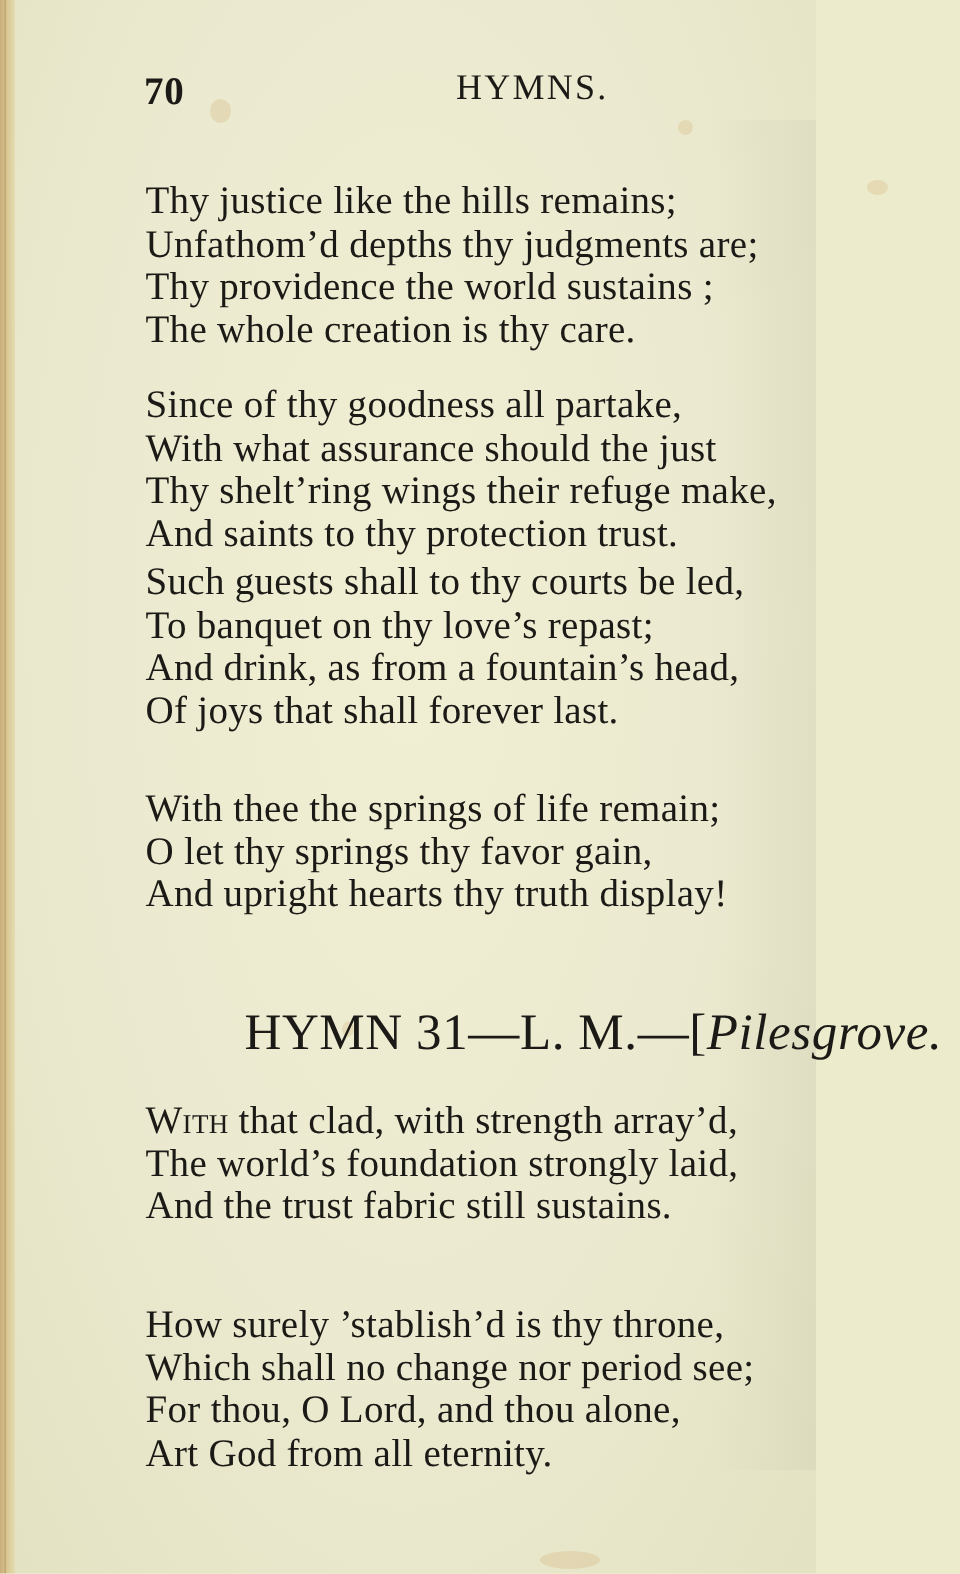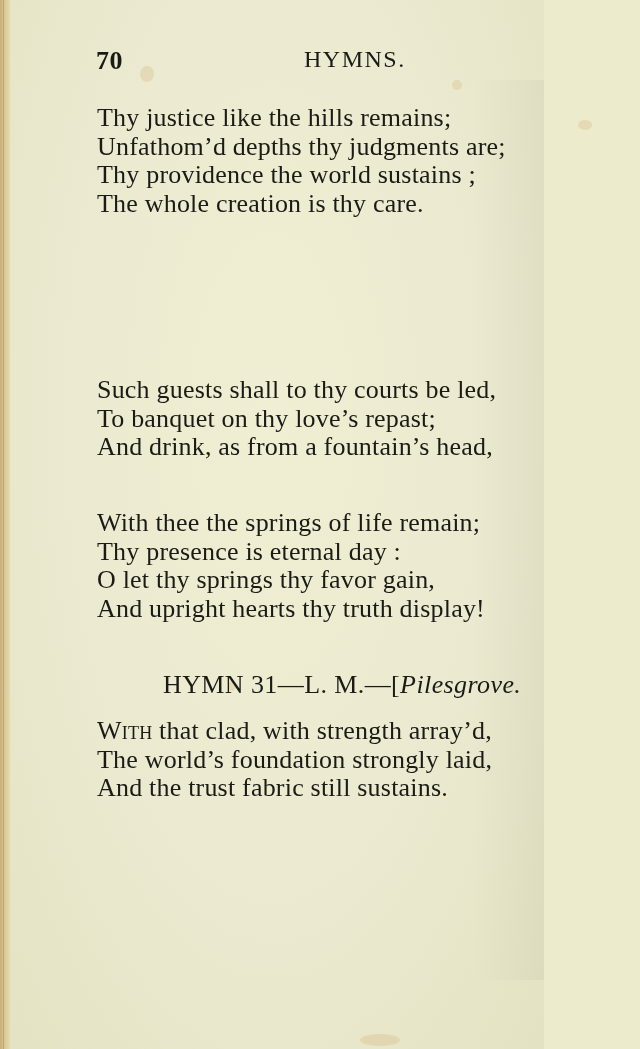--- a/index.html
+++ b/index.html
@@ -64,33 +64,34 @@
     .running-title {
       position: absolute;
       left: 208px; top: 2px;
       font-size: 24px;
       letter-spacing: 1.5px;
     }
 
     .stanza {
       position: absolute;
       left: 97px;
+      margin-top: 16px;
     }
     .line {
       display: block;
       font-size: 26px;
       line-height: 28.5px;
       white-space: nowrap;
       letter-spacing: 0.2px;
     }
     .hymn-header {
       position: absolute;
       left: 163px;
       top: 670px;
-      font-size: 26px;
+      font-size: 34px;
       white-space: nowrap;
       letter-spacing: 0.4px;
     }
     .hymn-header .tune {
       font-style: italic;
     }
     .smallcaps {
       font-variant: small-caps;
       font-size: 26px;
       text-align: center;
@@ -114,37 +115,49 @@
     <span class="running-title">HYMNS.</span>
   </div>
 
   <div class="stanza" style="top:104px;">
     <span class="line">Thy justice like the hills remains;</span>
     <span class="line">Unfathom’d depths thy judgments are;</span>
     <span class="line">Thy providence the world sustains ;</span>
     <span class="line">The whole creation is thy care.</span>
   </div>
 
+  <div class="stanza" style="top:240px;">
+    <span class="line">Since of thy goodness all partake,</span>
+    <span class="line">With what assurance should the just</span>
+    <span class="line">Thy shelt’ring wings their refuge make,</span>
+    <span class="line">And saints to thy protection trust.</span>
+  </div>
 
-  <div class="stanza" style="top:376px;">
+  <div class="stanza" style="top:358px;">
     <span class="line">Such guests shall to thy courts be led,</span>
     <span class="line">To banquet on thy love’s repast;</span>
     <span class="line">And drink, as from a fountain’s head,</span>
+    <span class="line">Of joys that shall forever last.</span>
   </div>
 
   <div class="stanza" style="top:509px;">
     <span class="line">With thee the springs of life remain;</span>
-    <span class="line">Thy presence is eternal day :</span>
     <span class="line">O let thy springs thy favor gain,</span>
     <span class="line">And upright hearts thy truth display!</span>
   </div>
 
   <div class="hymn-header">
     <span>HYMN 31—L. M.—[</span><span class="tune">Pilesgrove.</span>
   </div>
 
   <div class="stanza" style="top:717px;">
     <span class="line"><span class="smallcaps">With</span><span> that clad, with strength array’d,</span></span>
     <span class="line">The world’s foundation strongly laid,</span>
     <span class="line">And the trust fabric still sustains.</span>
   </div>
 
+  <div class="stanza" style="top:853px;">
+    <span class="line">How surely ’stablish’d is thy throne,</span>
+    <span class="line">Which shall no change nor period see;</span>
+    <span class="line">For thou, O Lord, and thou alone,</span>
+    <span class="line">Art God from all eternity.</span>
+  </div>
 </div>
 
 </body></html>

